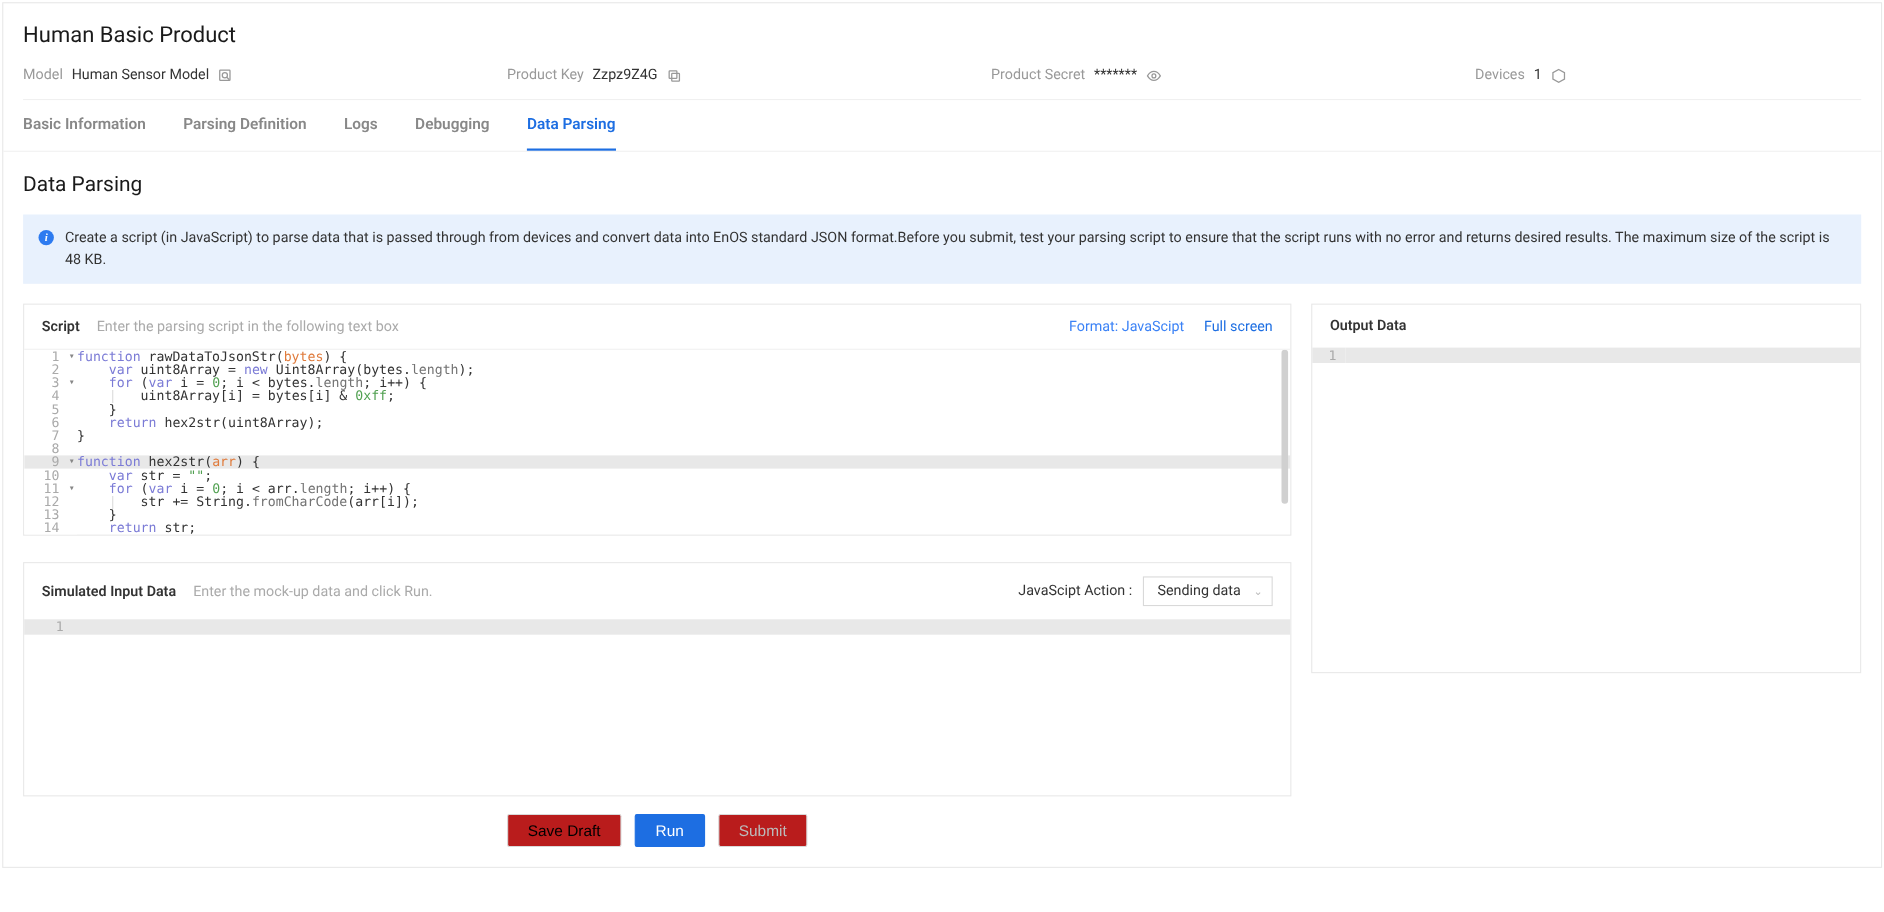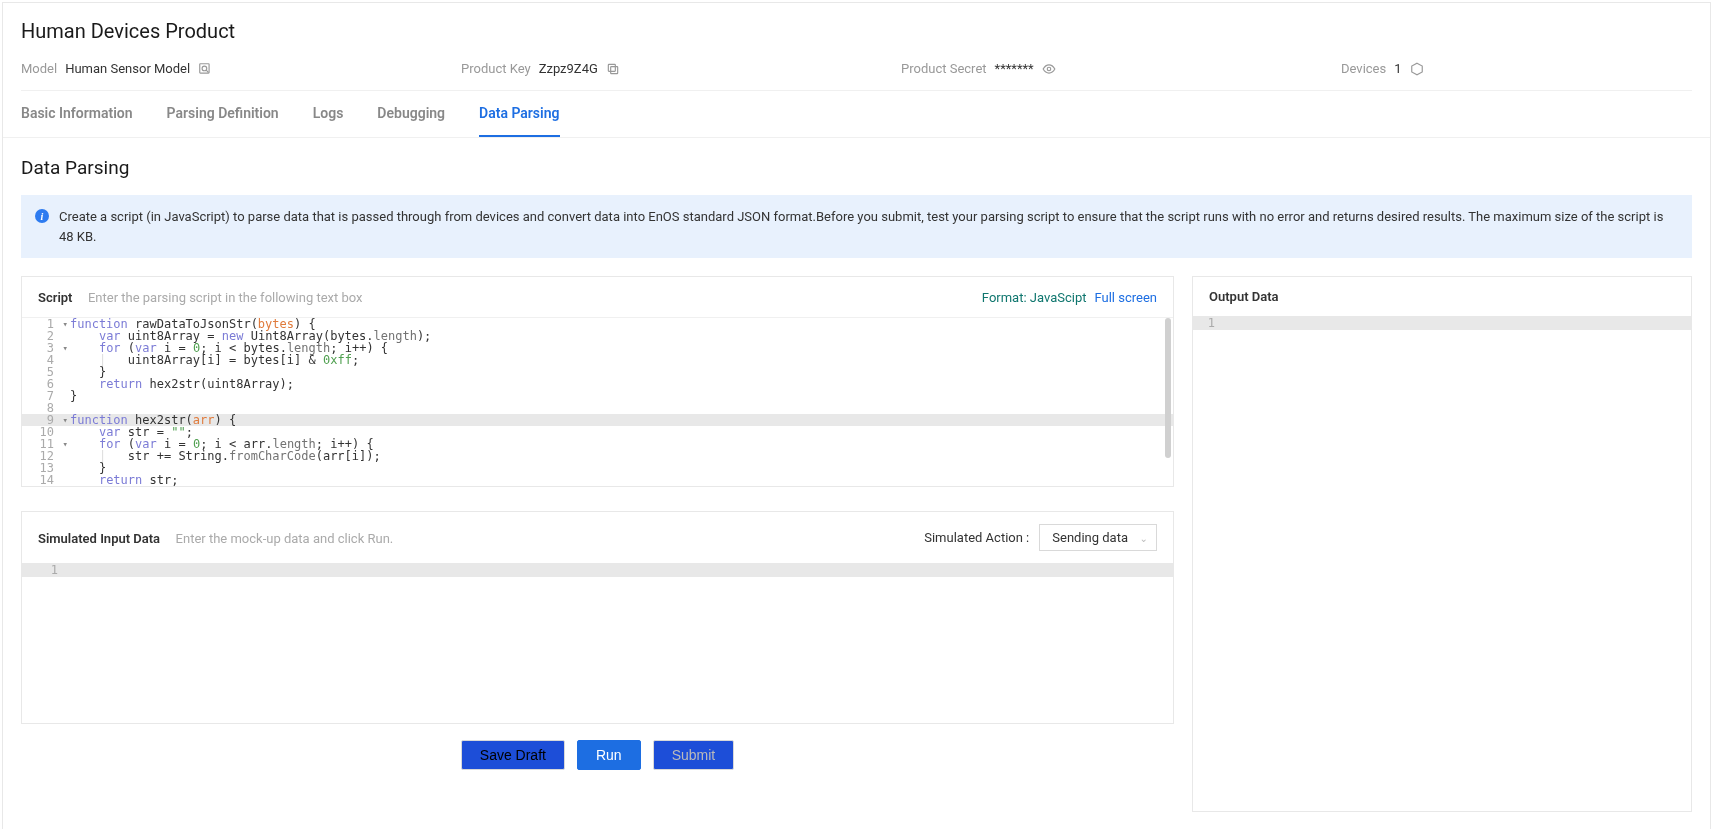--- a/index.html
+++ b/index.html
@@ -22,21 +22,21 @@
 .info-text { font-size: 13px; color: #333; line-height: 1.5; }
 .columns { display: flex; gap: 18px; }
 .left-col { flex: 1; min-width: 0; }
 .right-col { width: 500px; }
 .panel { border: 1px solid #e8e8e8; }
 .panel-header { padding: 12px 16px; border-bottom: 1px solid #f0f0f0; display: flex; align-items: center; justify-content: space-between; }
 .panel-header.no-border { border-bottom: none; }
 .panel-title { font-size: 13px; font-weight: 600; color: #333; }
 .panel-subtitle { font-size: 13px; color: #aaa; margin-left: 12px; font-weight: 400; }
 .panel-right { display: flex; align-items: center; }
-.format-label { color: #0f766e; font-size: 13px; margin-right: 8px; }
+.format-label { color: #3b82f6; font-size: 13px; margin-right: 18px; }
 .link { color: #1d6ee2; font-size: 13px; cursor: pointer; }
 .editor { font-family: Consolas, Monaco, monospace; font-size: 12px; position: relative; height: 168px; overflow: hidden; }
 .gutter { position: absolute; left: 0; top: 0; width: 48px; background: #fff; text-align: right; color: #aaa; font-size: 12px; }
 .gutter-line { height: 12px; line-height: 12px; padding-right: 16px; position: relative; }
 .fold-marker { position: absolute; right: 2px; top: 0; color: #888; font-size: 9px; }
 .code-body { margin-left: 48px; position: relative; }
 .code-line { height: 12px; line-height: 12px; white-space: pre; }
 .code-line.hl { background: #e8e8e8; }
 .ind-guide { color: #ddd; }
 .kw { color: #7b7bd6; }
@@ -58,31 +58,31 @@
 .sim-gutter { position: absolute; left: 0; top: 0; width: 48px; text-align: right; color: #aaa; }
 .sim-gutter-line { height: 14px; line-height: 14px; padding-right: 12px; background: #e8e8e8; }
 .sim-body { margin-left: 48px; }
 .sim-line { height: 14px; background: #e8e8e8; }
 .output-editor { height: 394px; position: relative; font-family: Consolas, Monaco, monospace; font-size: 12px; }
 .output-gutter { position: absolute; left: 0; top: 0; width: 30px; text-align: right; color: #aaa; }
 .output-gutter-line { height: 14px; line-height: 14px; padding-right: 8px; background: #e8e8e8; }
 .output-body { margin-left: 30px; }
 .output-line { height: 14px; background: #e8e8e8; }
 .button-row { display: flex; justify-content: center; gap: 12px; margin-top: 16px; }
-.btn { padding: 6px 18px; font-size: 14px; border: 1px solid #d9d9d9; background: #1d4ed8; cursor: pointer; border-radius: 2px; }
+.btn { padding: 6px 18px; font-size: 14px; border: 1px solid #d9d9d9; background: #b91c1c; cursor: pointer; border-radius: 2px; }
 .btn.primary { background: #1d6ee2; color: #fff; border-color: #1d6ee2; }
 .btn.disabled { color: #bbb; cursor: not-allowed; }
 svg.icon { width: 14px; height: 14px; }
 </style>
 </head>
 <body>
 
 <div class="page">
   <div class="header">
-    <div class="title">Human Devices Product</div>
+    <div class="title">Human Basic Product</div>
     <div class="meta-row">
       <div class="meta-item" style="flex:0 0 380px;">
         <span class="meta-label">Model</span>
         <span class="meta-value">Human Sensor Model</span>
         <span class="meta-icon">
           <svg class="icon" viewBox="0 0 24 24" fill="none" stroke="currentColor" stroke-width="2">
               <rect x="3" y="3" width="16" height="16" rx="1"></rect>
               <circle cx="11" cy="11" r="4"></circle>
               <line x1="14" y1="14" x2="18" y2="18"></line>
             </svg>
@@ -186,21 +186,21 @@
           </div>
         </div>
 
         <div class="panel input-panel">
           <div class="panel-header no-border">
             <div>
               <span class="panel-title">Simulated Input Data</span>
               <span class="panel-subtitle">Enter the mock-up data and click Run.</span>
             </div>
             <div class="select-wrap">
-              <span class="select-label">Simulated Action :</span>
+              <span class="select-label">JavaScipt Action :</span>
               <div class="select">
                 <span>Sending data</span>
                 <span class="select-chevron">⌄</span>
               </div>
             </div>
           </div>
           <div class="sim-editor">
             <div class="sim-gutter">
               <div class="sim-gutter-line">1</div>
             </div>
@@ -211,21 +211,21 @@
         </div>
 
         <div class="button-row">
           <button class="btn">Save Draft</button>
           <button class="btn primary">Run</button>
           <button class="btn disabled">Submit</button>
         </div>
       </div>
 
       <div class="right-col">
-        <div class="panel" style="height:536px;">
+        <div class="panel" style="height:336px;">
           <div class="panel-header no-border">
             <span class="panel-title">Output Data</span>
           </div>
           <div class="output-editor">
             <div class="output-gutter">
               <div class="output-gutter-line">1</div>
             </div>
             <div class="output-body">
               <div class="output-line"></div>
             </div>

